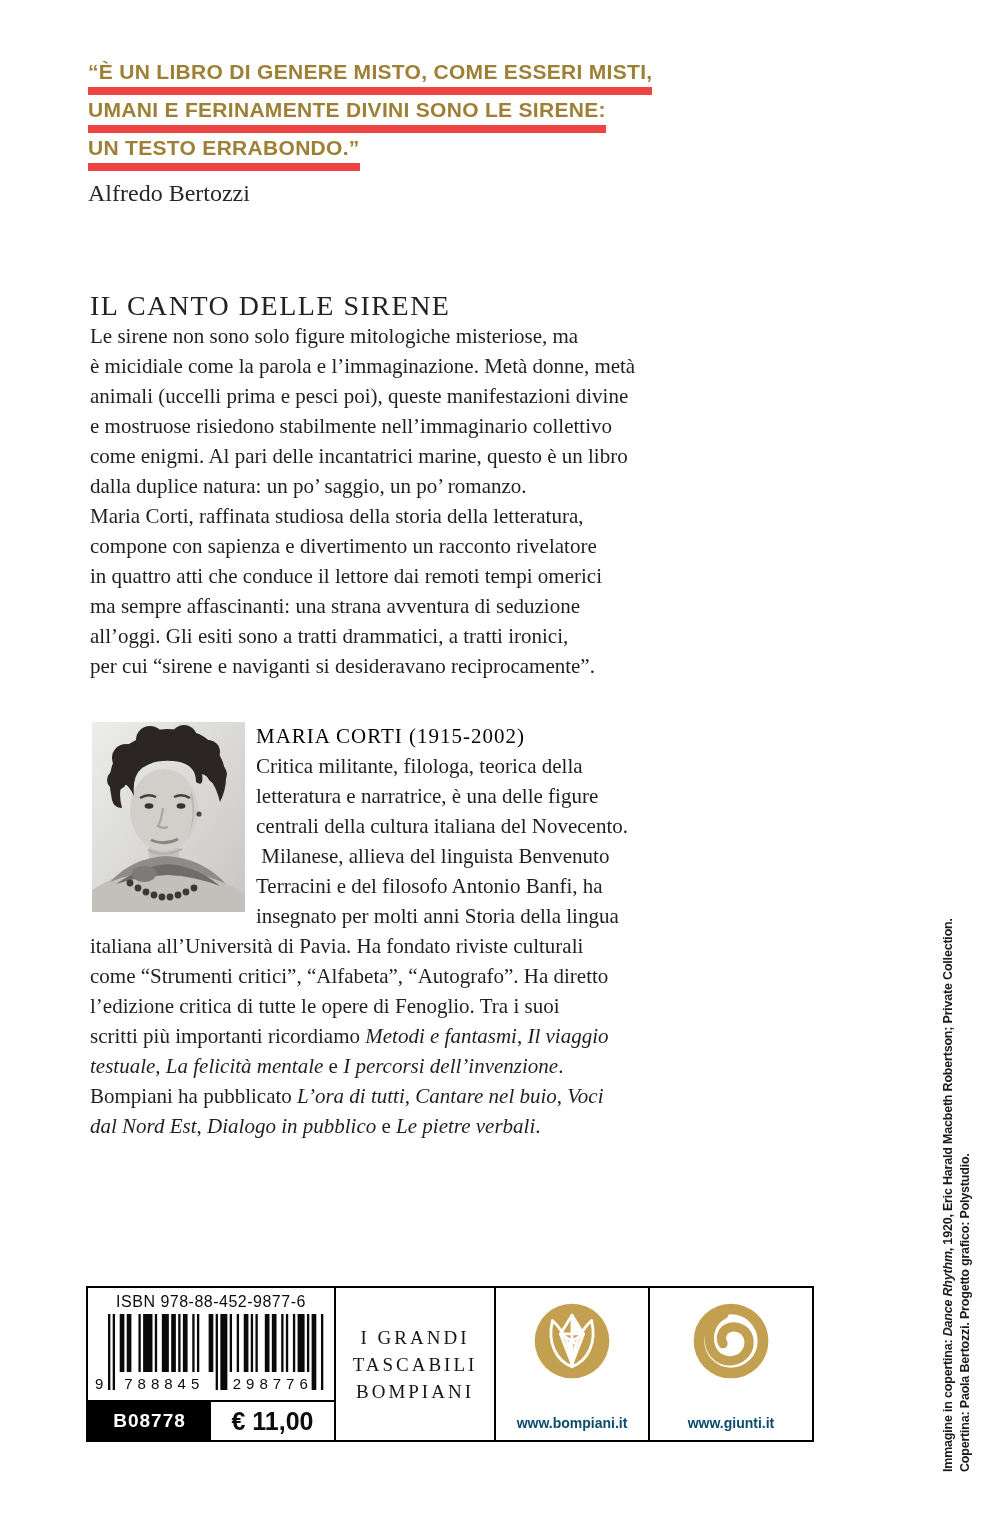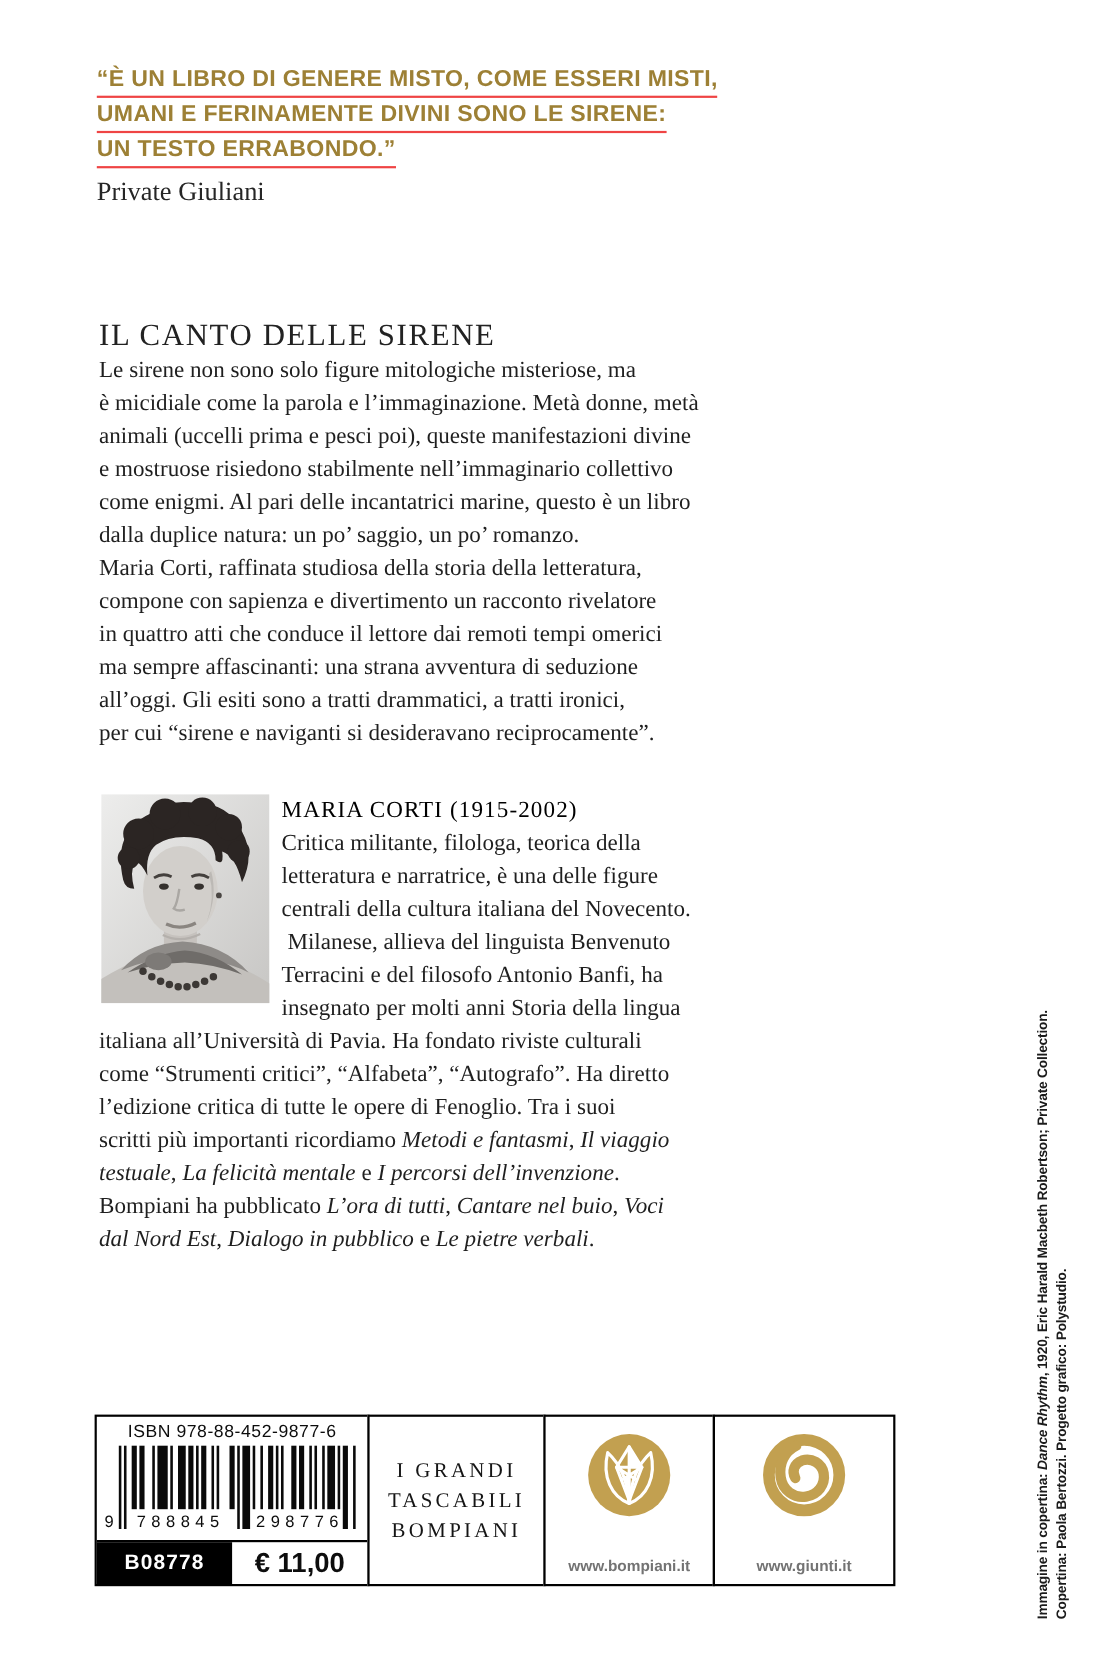--- a/index.html
+++ b/index.html
@@ -4,21 +4,21 @@
 <style>
   html,body{margin:0;padding:0;background:#fff;}
   .page{position:relative;width:1000px;height:1523px;background:#ffffff;overflow:hidden;
         font-family:"Liberation Serif",serif;color:#1f1f1f;}
 
   
   .quote{position:absolute;left:88px;top:60px;}
   .quote .ln{display:table;white-space:pre;
       font-family:"Liberation Sans",sans-serif;font-weight:700;
       font-size:21px;line-height:24px;letter-spacing:.3px;
-      color:#9d8035;border-bottom:2px solid #ef4444;
+      color:#9d8035;border-bottom:8px solid #ef4444;
       padding-bottom:3px;margin-bottom:3px;}
   .attribution{margin-top:9px;font-size:24px;color:#262626;}
 
   
   .synopsis{position:absolute;left:90px;top:291px;}
   .syn-title{font-size:28px;line-height:30px;letter-spacing:1.5px;white-space:pre;color:#222;}
   .textlines .ln{font-size:21px;line-height:30px;white-space:pre;color:#1f1f1f;}
   .it{font-style:italic;}
 
   
@@ -45,41 +45,41 @@
         font-family:"Liberation Sans",sans-serif;font-weight:700;font-size:19px;letter-spacing:1px;}
   .price{width:50%;display:flex;align-items:center;justify-content:center;color:#0d0d0d;
         font-family:"Liberation Sans",sans-serif;font-weight:700;font-size:25px;}
   .imprint-box{width:162px;display:flex;align-items:center;justify-content:center;}
   .imprint .ln{font-family:"Liberation Serif",serif;font-size:19px;line-height:27px;
         letter-spacing:3px;text-align:center;white-space:pre;color:#151515;}
   .logo-box{display:flex;flex-direction:column;align-items:center;}
   .logo-box.b{width:156px;} .logo-box.g{width:166px;}
   .logo{width:80px;height:80px;margin-top:13px;}
   .url{margin-top:auto;margin-bottom:9px;font-family:"Liberation Sans",sans-serif;
-       font-weight:700;font-size:14px;color:#737373;}
+       font-weight:700;font-size:14px;color:#0c4a6e;}
 
   
   .credits{position:absolute;left:940px;top:1472px;width:640px;
            transform:rotate(-90deg);transform-origin:0 0;}
   .credits .ln{font-family:"Liberation Sans",sans-serif;font-weight:700;
            font-size:12.5px;line-height:17px;letter-spacing:-.2px;
            white-space:pre;color:#1b1b1b;}
 </style>
 </head>
 <body>
 
 <div class="page">
 
   <section class="quote">
     <div class="quote-lines">
         <div class="ln">“È UN LIBRO DI GENERE MISTO, COME ESSERI MISTI,</div>
         <div class="ln">UMANI E FERINAMENTE DIVINI SONO LE SIRENE:</div>
         <div class="ln">UN TESTO ERRABONDO.”</div>
       </div>
-    <div class="attribution">Private Giuliani</div>
+    <div class="attribution">Alfredo Bertozzi</div>
   </section>
 
   <section class="synopsis">
     <div class="syn-title">IL CANTO DELLE SIRENE</div>
     <div class="textlines">
         <div class="ln">Le sirene non sono solo figure mitologiche misteriose, ma</div>
         <div class="ln">è micidiale come la parola e l’immaginazione. Metà donne, metà</div>
         <div class="ln">animali (uccelli prima e pesci poi), queste manifestazioni divine</div>
         <div class="ln">e mostruose risiedono stabilmente nell’immaginario collettivo</div>
         <div class="ln">come enigmi. Al pari delle incantatrici marine, questo è un libro</div>

